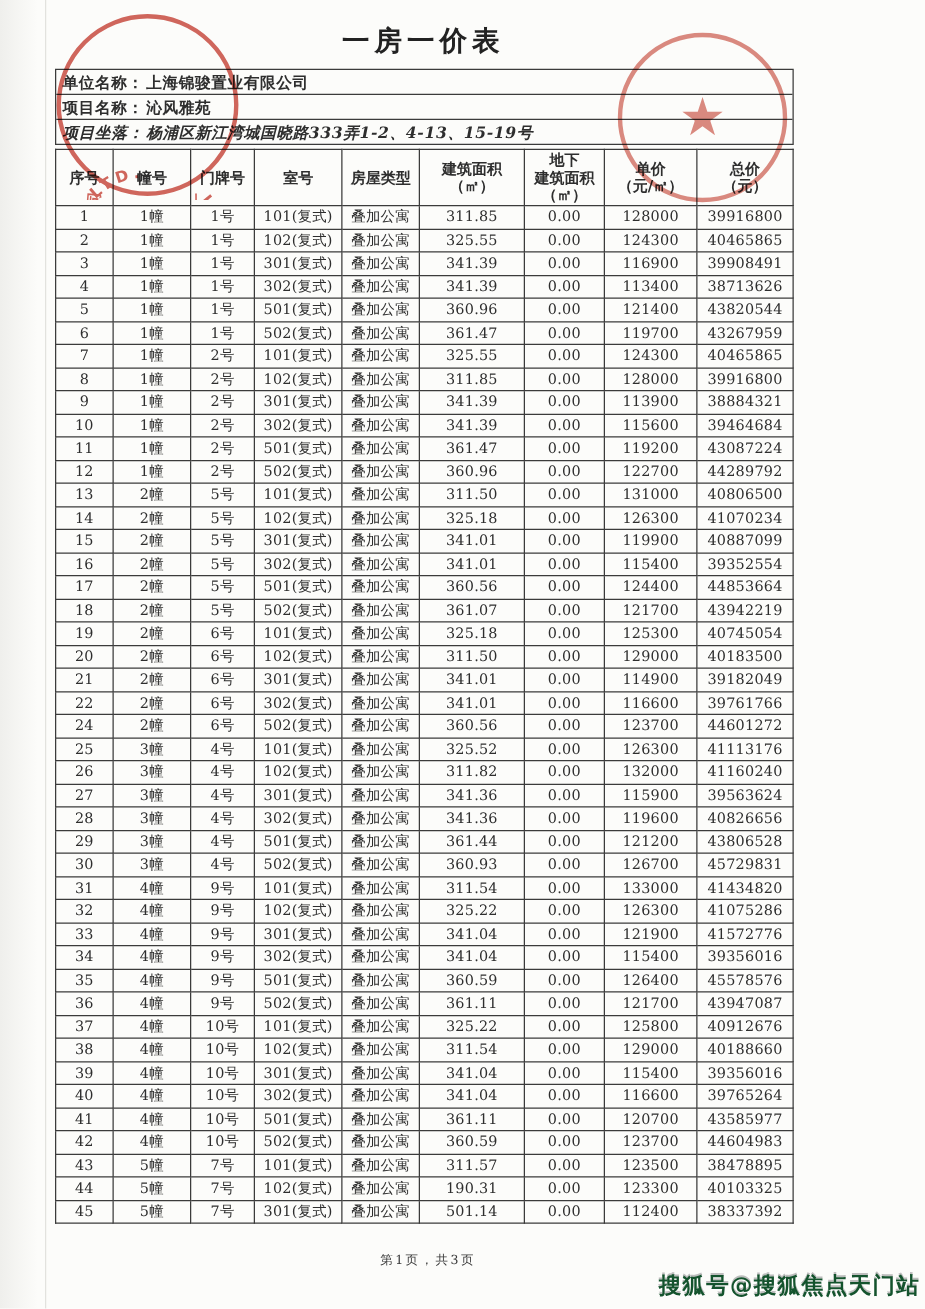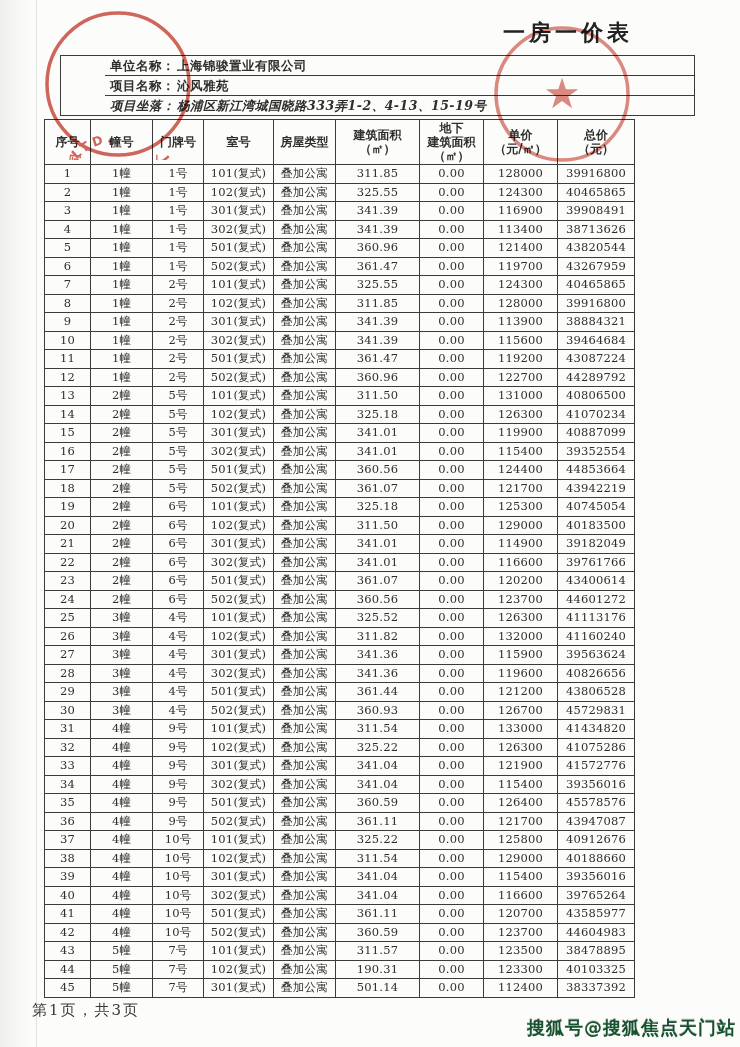--- a/index.html
+++ b/index.html
@@ -11,28 +11,27 @@
   .scan-edge-left {
     position:absolute; left:0; top:0; width:38px; height:1047px;
     background:linear-gradient(to right,#efefec, #fcfcfa 80%);
   }
   .scan-edge-line {
     position:absolute; left:36px; top:0; width:1px; height:1047px;
     background:#e2e2de;
   }
   .doc-title {
     position:absolute; top:18px; left:44px; width:589px;
-    text-align:right; font-size:22px; font-weight:bold; letter-spacing:4px;
+    text-align:center; font-size:22px; font-weight:bold; letter-spacing:4px;
     color:#222;
   }
   
   .info-box {
-    position:absolute; top:55px; left:60px; width:589px;
+    position:absolute; top:55px; left:44px; width:589px;
     border:1px solid #3b3b3b;
-    padding-left:44px;
   }
   .info-row {
     height:19px; line-height:19px; padding-left:5px;
     font-size:12.5px; font-weight:bold; letter-spacing:0.5px;
     border-bottom:1px solid #3b3b3b; white-space:nowrap; overflow:hidden;
   }
   .info-row:last-child { border-bottom:none;font-style:italic; }
   .info-row .lbl { margin-right:2px; }
   
   .price-table {
@@ -48,22 +47,22 @@
     white-space:pre-line; padding:1px 0;
   }
   .price-table td {
     height:17.5px; font-size:11.5px; line-height:1; padding:0;
     font-weight:normal; letter-spacing:0.2px;
   }
   col.c1{width:46px} col.c2{width:62px} col.c3{width:51px}
   col.c4{width:70px} col.c5{width:62px} col.c6{width:84px}
   col.c7{width:64px} col.c8{width:74px} col.c9{width:77px}
   .page-footer {
-    position:absolute; top:1001px; left:32px; width:589px;
-    text-align:left; font-size:15px; letter-spacing:2px; color:#3a3a3a;
+    position:absolute; top:1001px; left:48px; width:589px;
+    text-align:center; font-size:10px; letter-spacing:2px; color:#3a3a3a;
   }
   .sohu-watermark {
     position:absolute; top:1016px; right:4px;
     font-family:"DejaVu Sans", sans-serif;
     font-size:18px; font-weight:bold; letter-spacing:1px;
     color:#14532d; text-shadow:0 1px 0 #ffffff, 0 -1px 0 #bdbdbd;
   }
   
   .seal { position:absolute; pointer-events:none; mix-blend-mode:multiply; }
   .seal-left  { left:42px;  top:8px;  width:152px; height:152px; opacity:0.82; }
@@ -356,31 +355,20 @@
           <td>2幢</td>
           <td>6号</td>
           <td>302(复式)</td>
           <td>叠加公寓</td>
           <td>341.01</td>
           <td>0.00</td>
           <td>116600</td>
           <td>39761766</td>
         </tr>
         <tr>
-          <td>23</td>
-          <td>2幢</td>
-          <td>6号</td>
-          <td>501(复式)</td>
-          <td>叠加公寓</td>
-          <td>361.07</td>
-          <td>0.00</td>
-          <td>120200</td>
-          <td>43400614</td>
-        </tr>
-        <tr>
           <td>24</td>
           <td>2幢</td>
           <td>6号</td>
           <td>502(复式)</td>
           <td>叠加公寓</td>
           <td>360.56</td>
           <td>0.00</td>
           <td>123700</td>
           <td>44601272</td>
         </tr>

